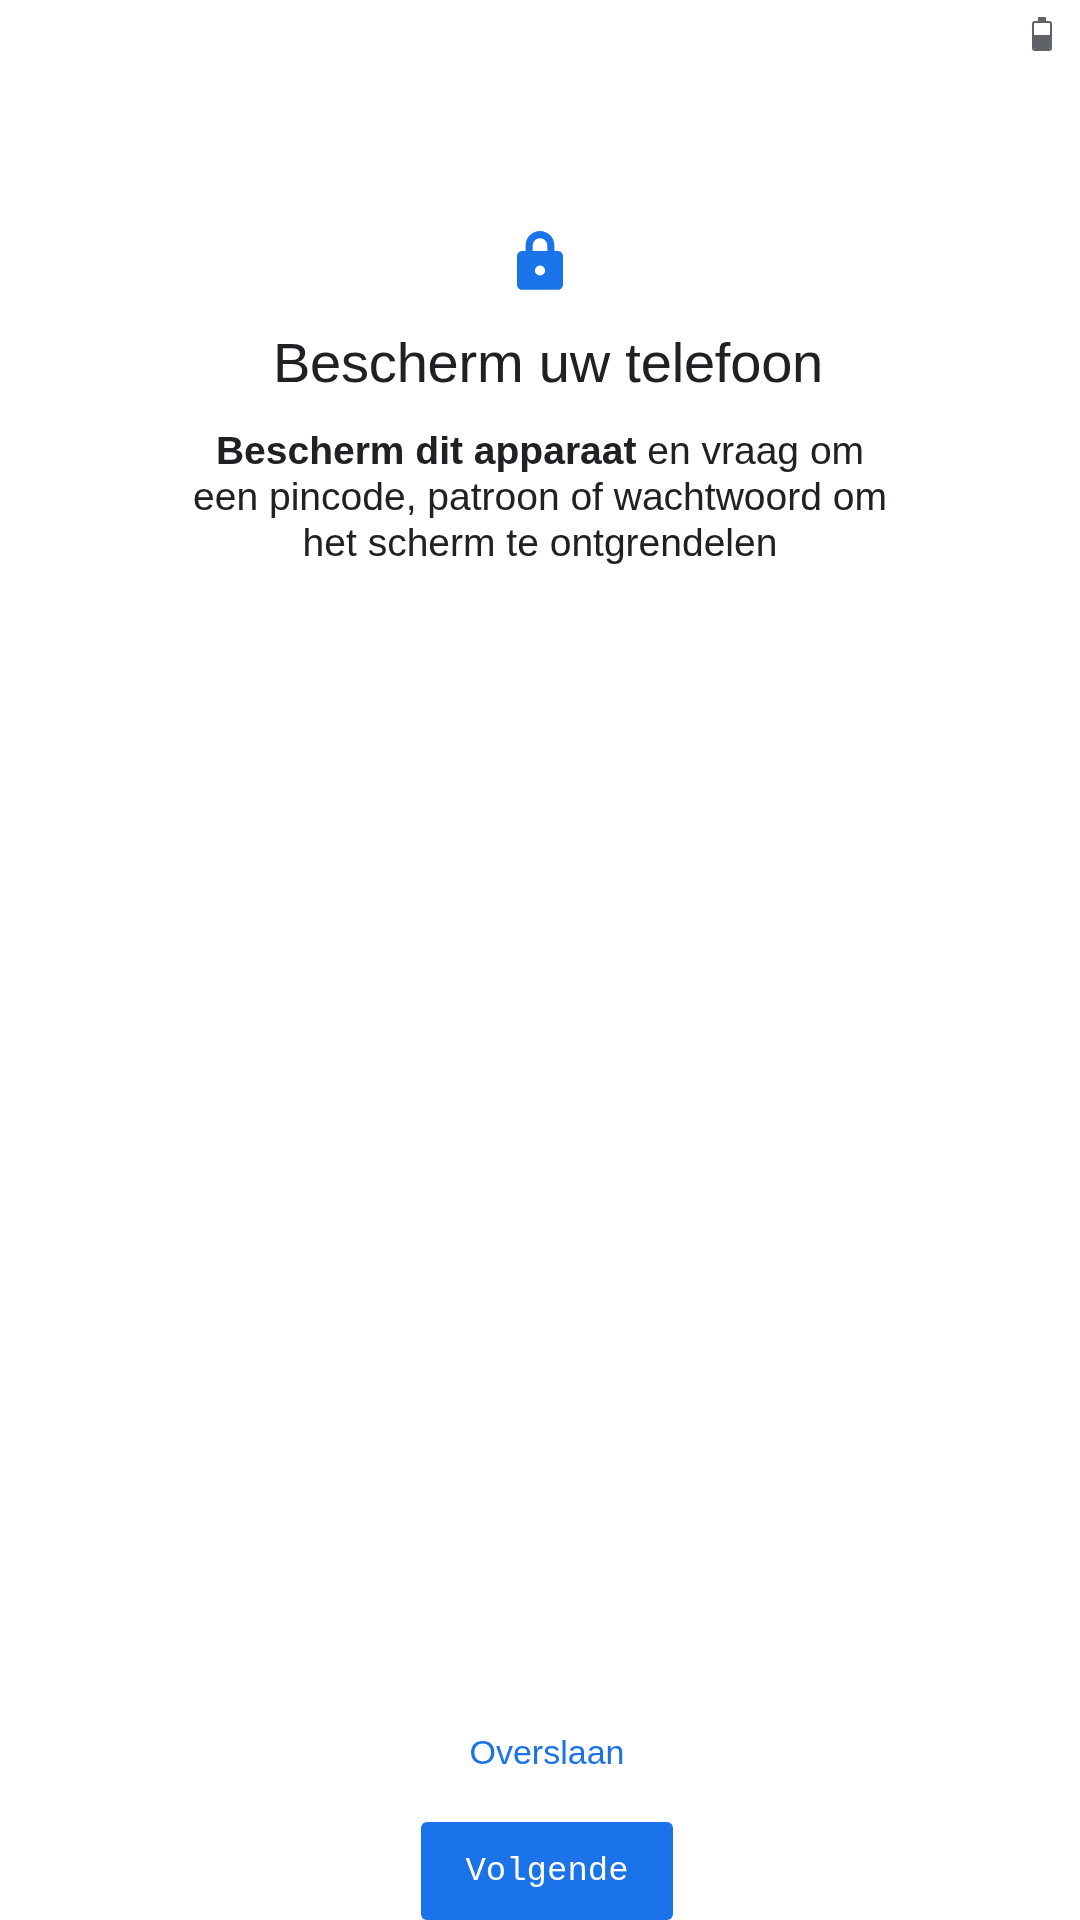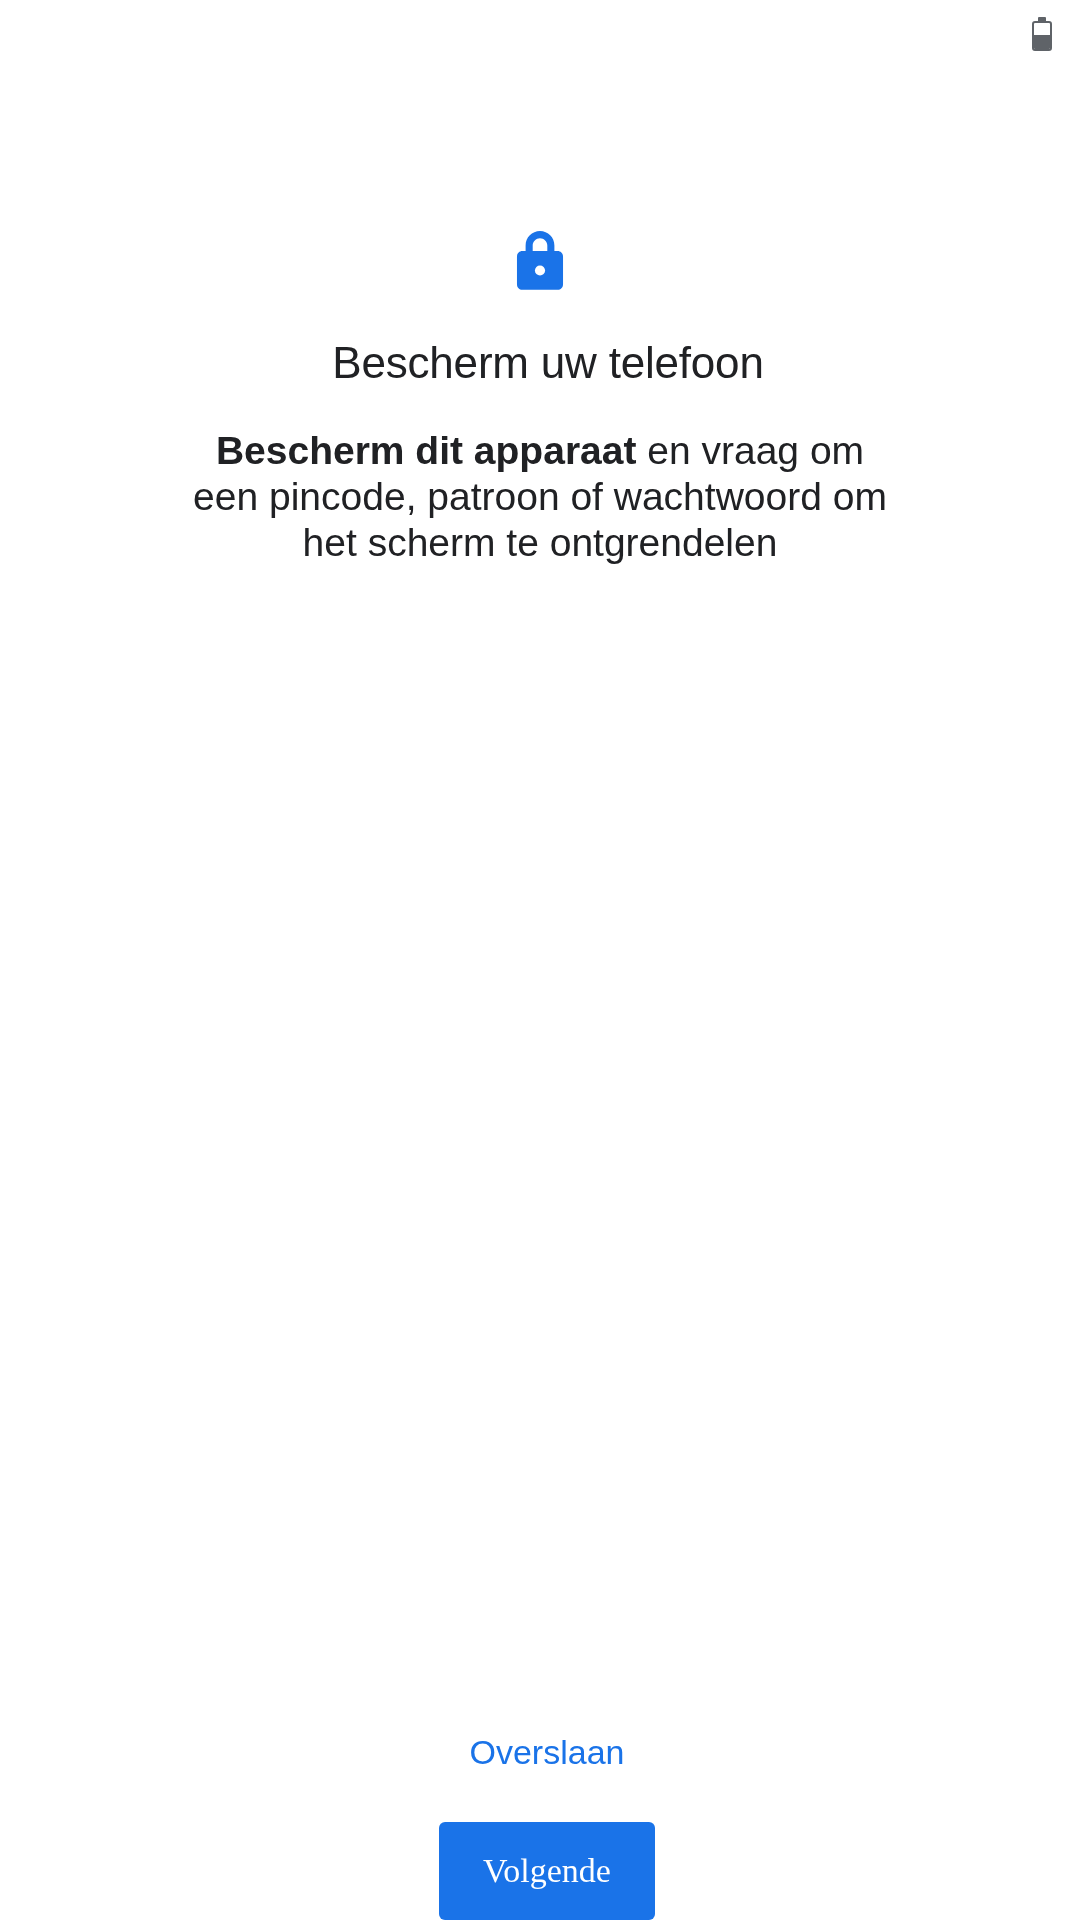--- a/index.html
+++ b/index.html
@@ -85,21 +85,21 @@
     box-sizing: border-box;
   }
 
   .lock-icon {
     width: 54px;
     height: 62px;
     margin-bottom: 38px;
   }
 
   .title {
-    font-size: 44px;
+    font-size: 56px;
     line-height: 66px;
     font-weight: 400;
     color: #202124;
     text-align: center;
     margin: 0 0 24px 16px;
     letter-spacing: -0.2px;
   }
 
   .subtitle {
     font-size: 39px;
@@ -144,21 +144,21 @@
     font-size: 34px;
     line-height: 40px;
     color: #ffffff;
     background: #1a73e8;
     border: none;
     border-radius: 6px;
     padding: 0 44px;
     height: 98px;
     min-width: 205px;
     cursor: pointer;
-    font-family: Liberation Serif, serif;
+    font-family: Liberation Mono, monospace;
   }
 </style>
 </head>
 <body>
 
 <div class="screen">
 
   <div class="status-bar">
     <span class="battery-icon">
       <span class="cap"></span>

